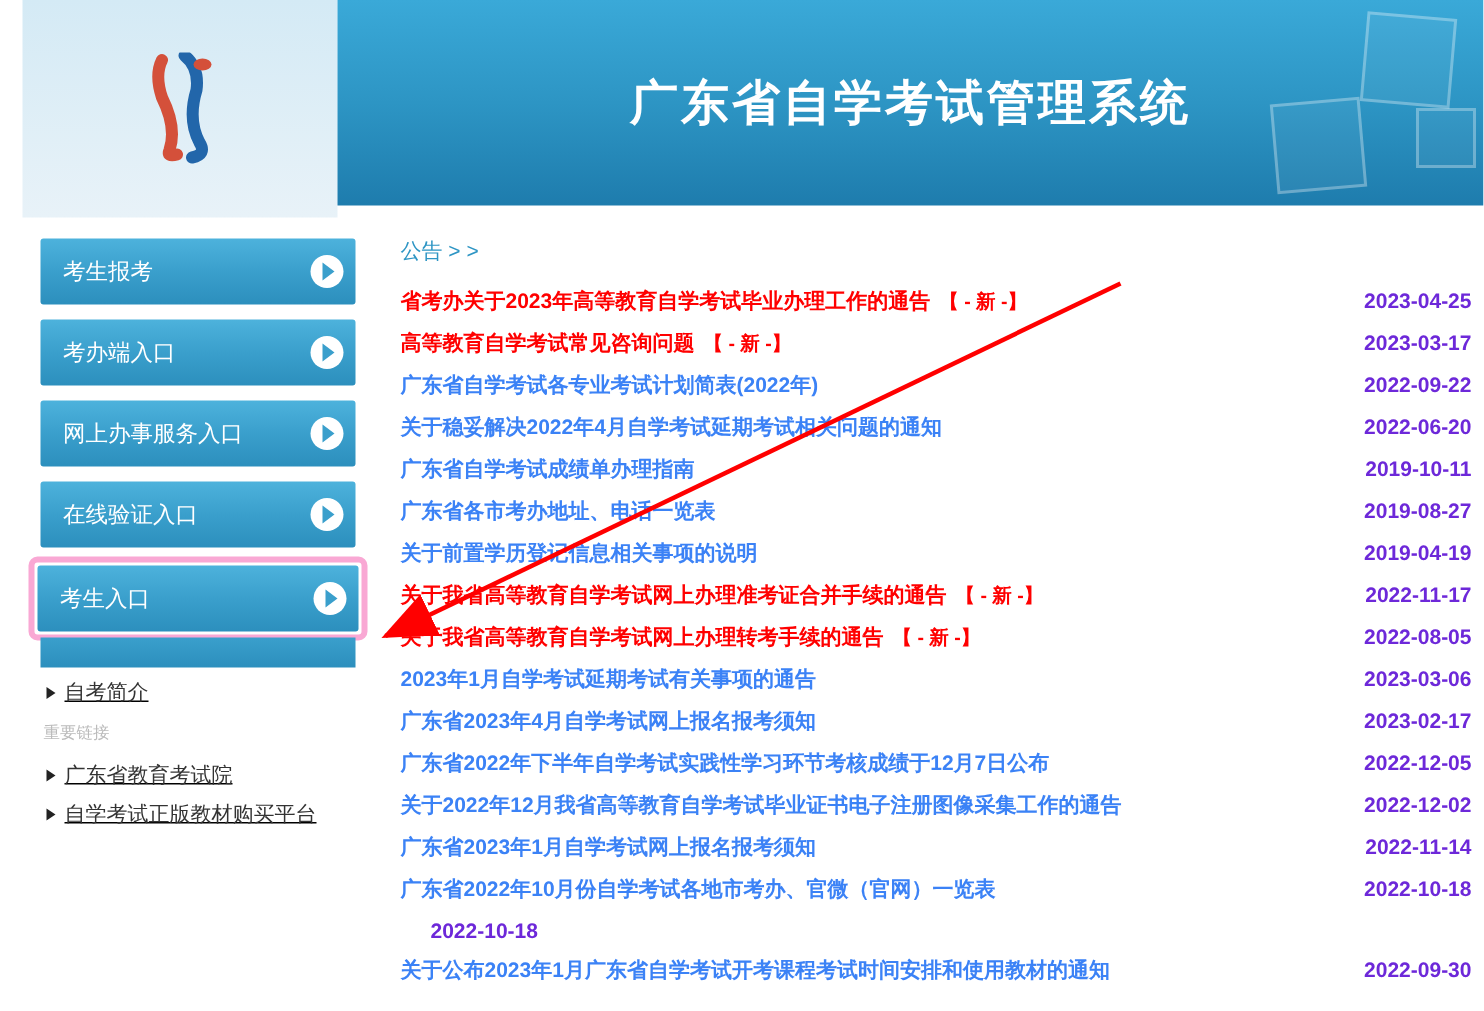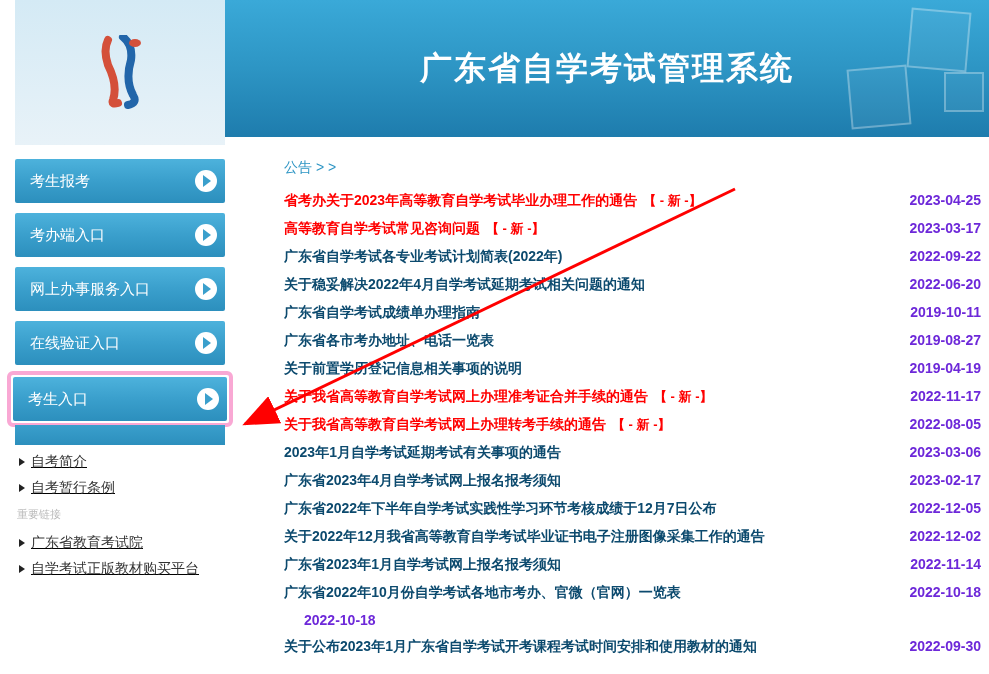--- a/index.html
+++ b/index.html
@@ -47,23 +47,22 @@
       border: 2px solid rgba(255,255,255,0.3);
       background: rgba(255,255,255,0.05);
     }
     .puzzle-1 { right: 20px; top: 10px; transform: rotate(5deg); }
     .puzzle-2 { right: 80px; bottom: 10px; transform: rotate(-5deg); }
     .puzzle-3 { right: 5px; bottom: 25px; width: 40px; height: 40px; }
     
     .content {
       display: flex;
       margin-top: 22px;
-      margin-left: 15px;
-      position: relative;
-      gap: 29px;
+      margin-left: 27px;
+      position: relative;
     }
     
     .sidebar {
       width: 210px;
       flex-shrink: 0;
     }
     
     .nav-button {
       background: linear-gradient(to bottom, #4db2dc 0%, #3a9fcc 50%, #2c8fbd 100%);
       color: #fff;
@@ -158,21 +157,21 @@
     .news-row {
       display: flex;
       justify-content: space-between;
       align-items: flex-start;
       padding: 5px 0;
       font-size: 14px;
       font-weight: bold;
     }
     
     .news-title { 
-      color: #0c4a6e; 
+      color: #3b82f6; 
       cursor: pointer;
       white-space: nowrap;
       overflow: hidden;
     }
     .news-title.new { color: #ff0000; }
     .news-date { color: #6d28d9; font-size: 14px; padding-right: 8px; flex-shrink: 0; margin-left: 20px; }
     
     .new-tag { color: #ff0000; margin-left: 6px; font-size: 13px; }
     
     .arrow-svg {
@@ -225,23 +224,20 @@
     <div class="highlight-box">
       <div class="nav-button">
         <span>考生入口</span>
         <span class="chevron"></span>
       </div>
     </div>
     <div class="section-header-trunc"></div>
     <div class="link-list">
       <div class="link-item">
           <span>自考简介</span>
-        </div>
-      <div class="link-item">
-          <span>自考暂行条例</span>
         </div>
     </div>
     <div class="section-label">重要链接</div>
     <div class="link-list">
       <div class="link-item">
           <span>广东省教育考试院</span>
         </div>
       <div class="link-item">
           <span>自学考试正版教材购买平台</span>
         </div>

